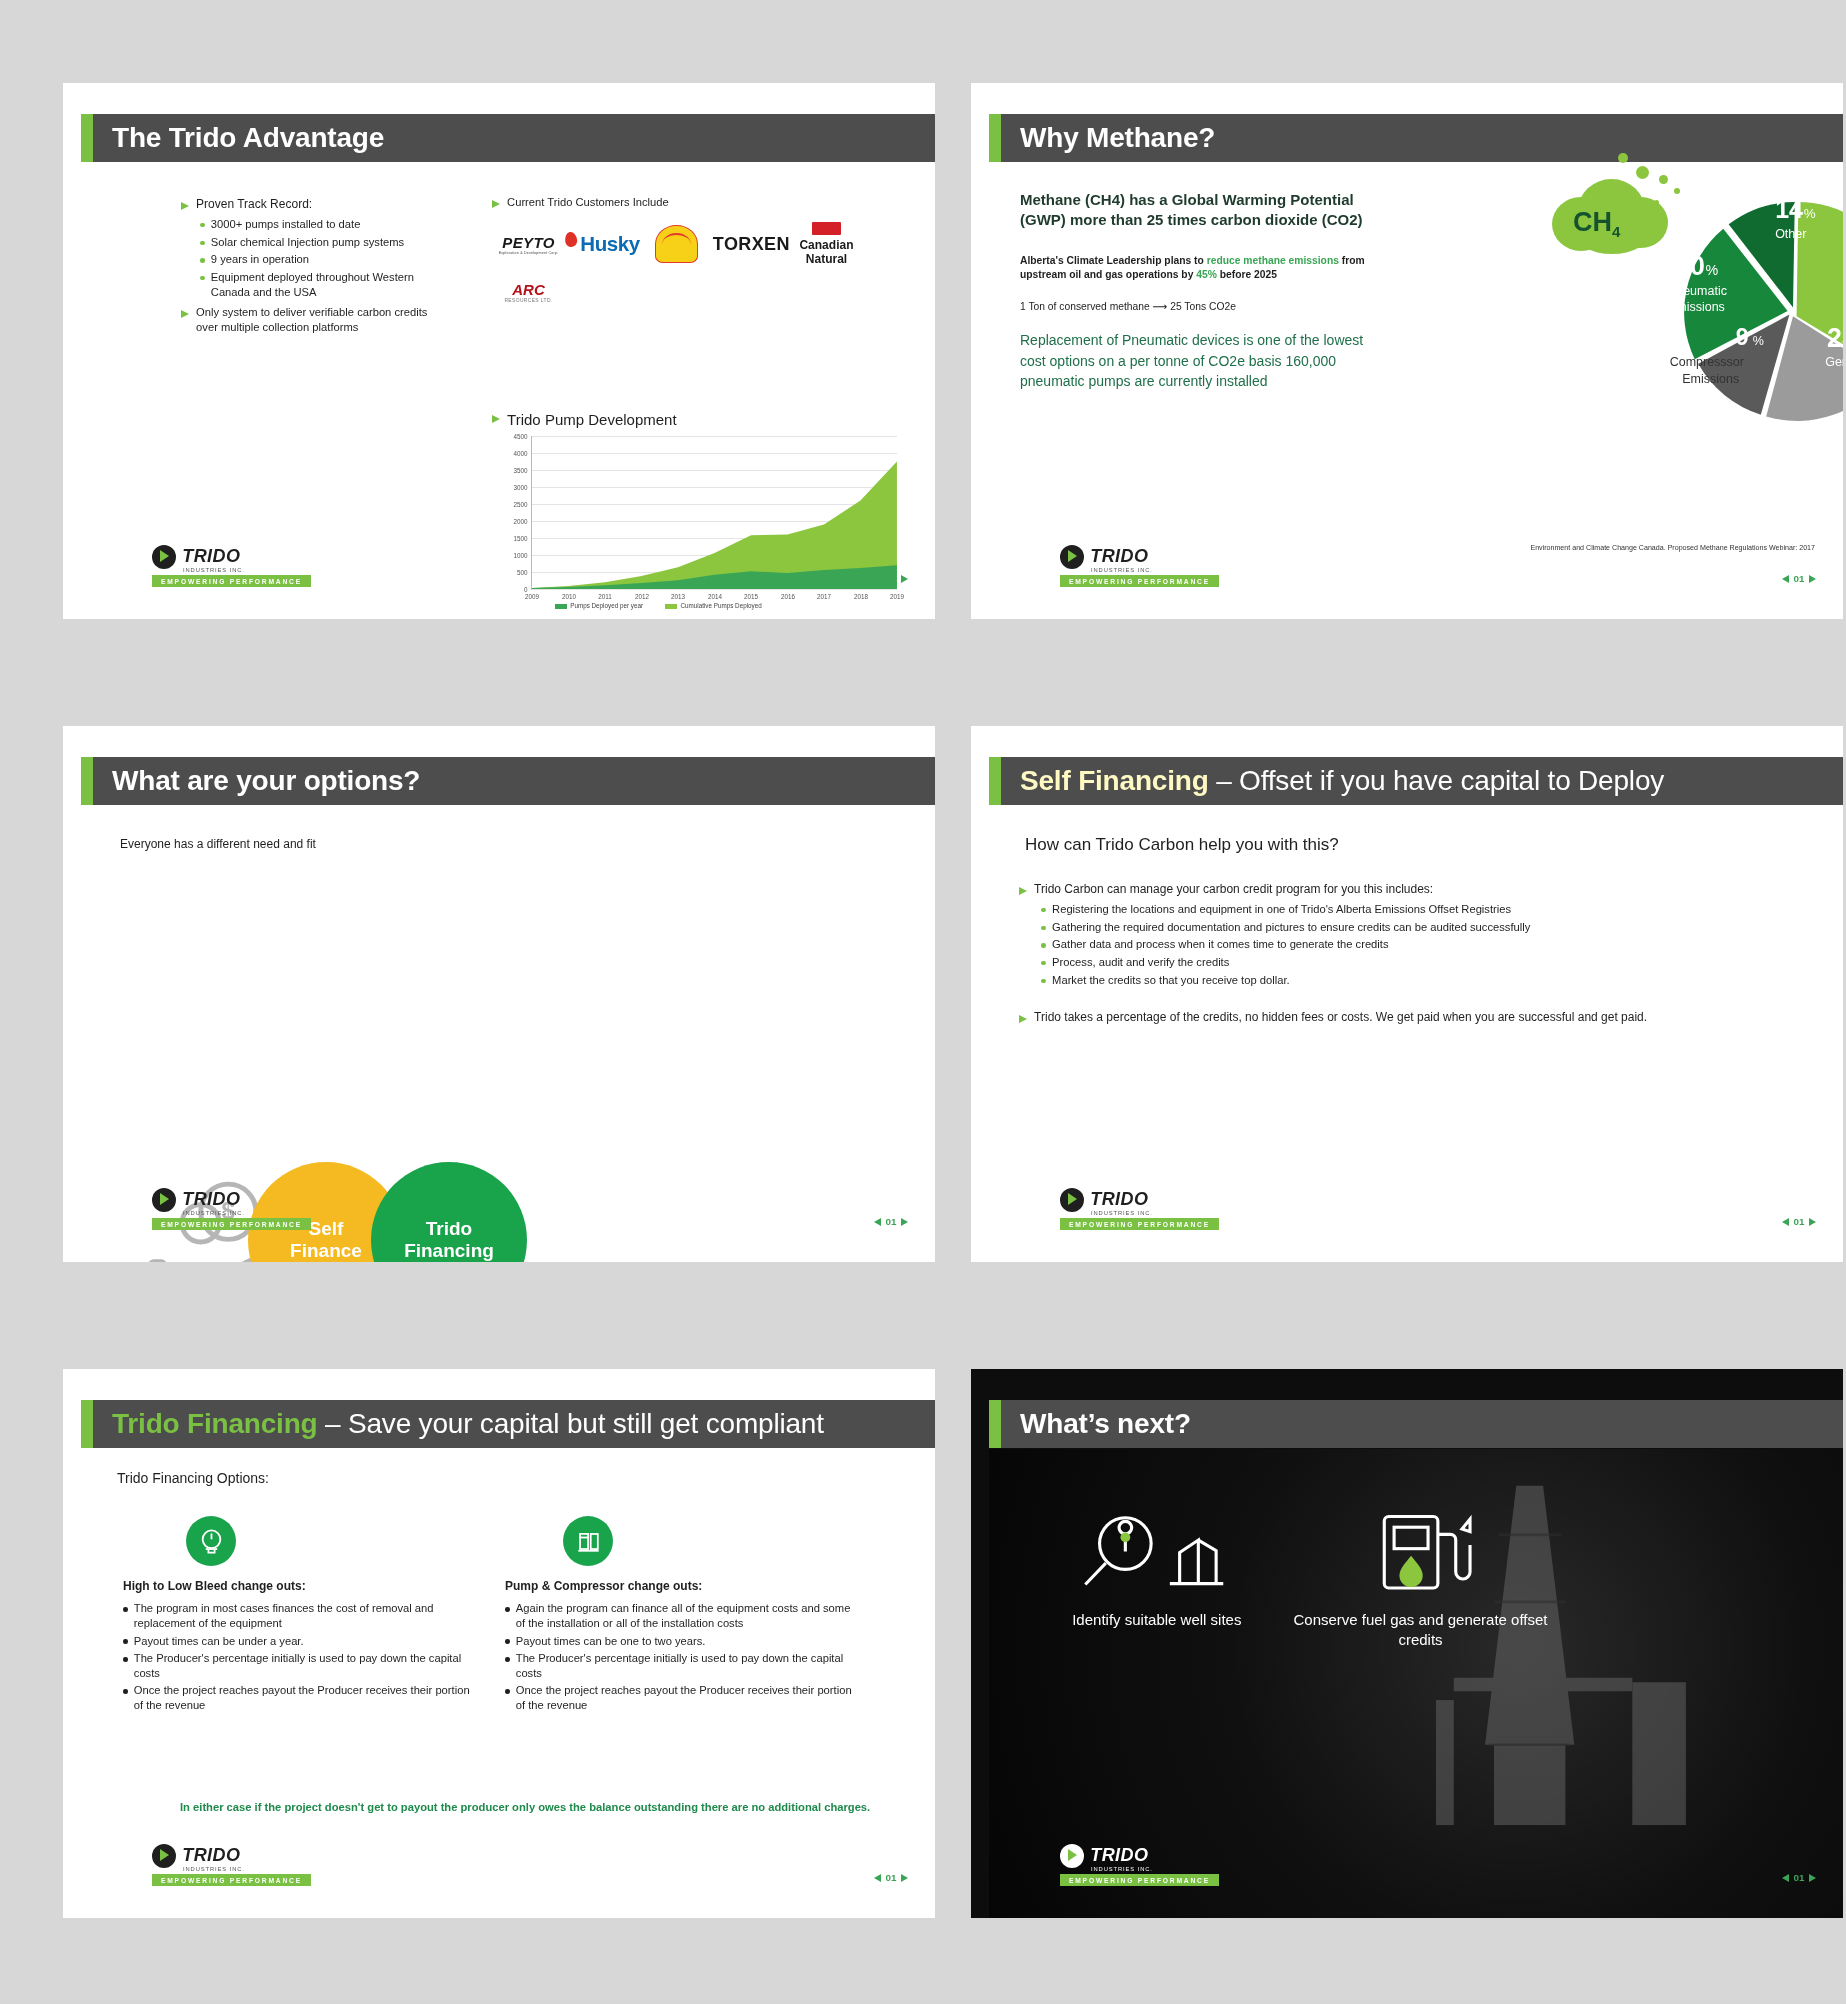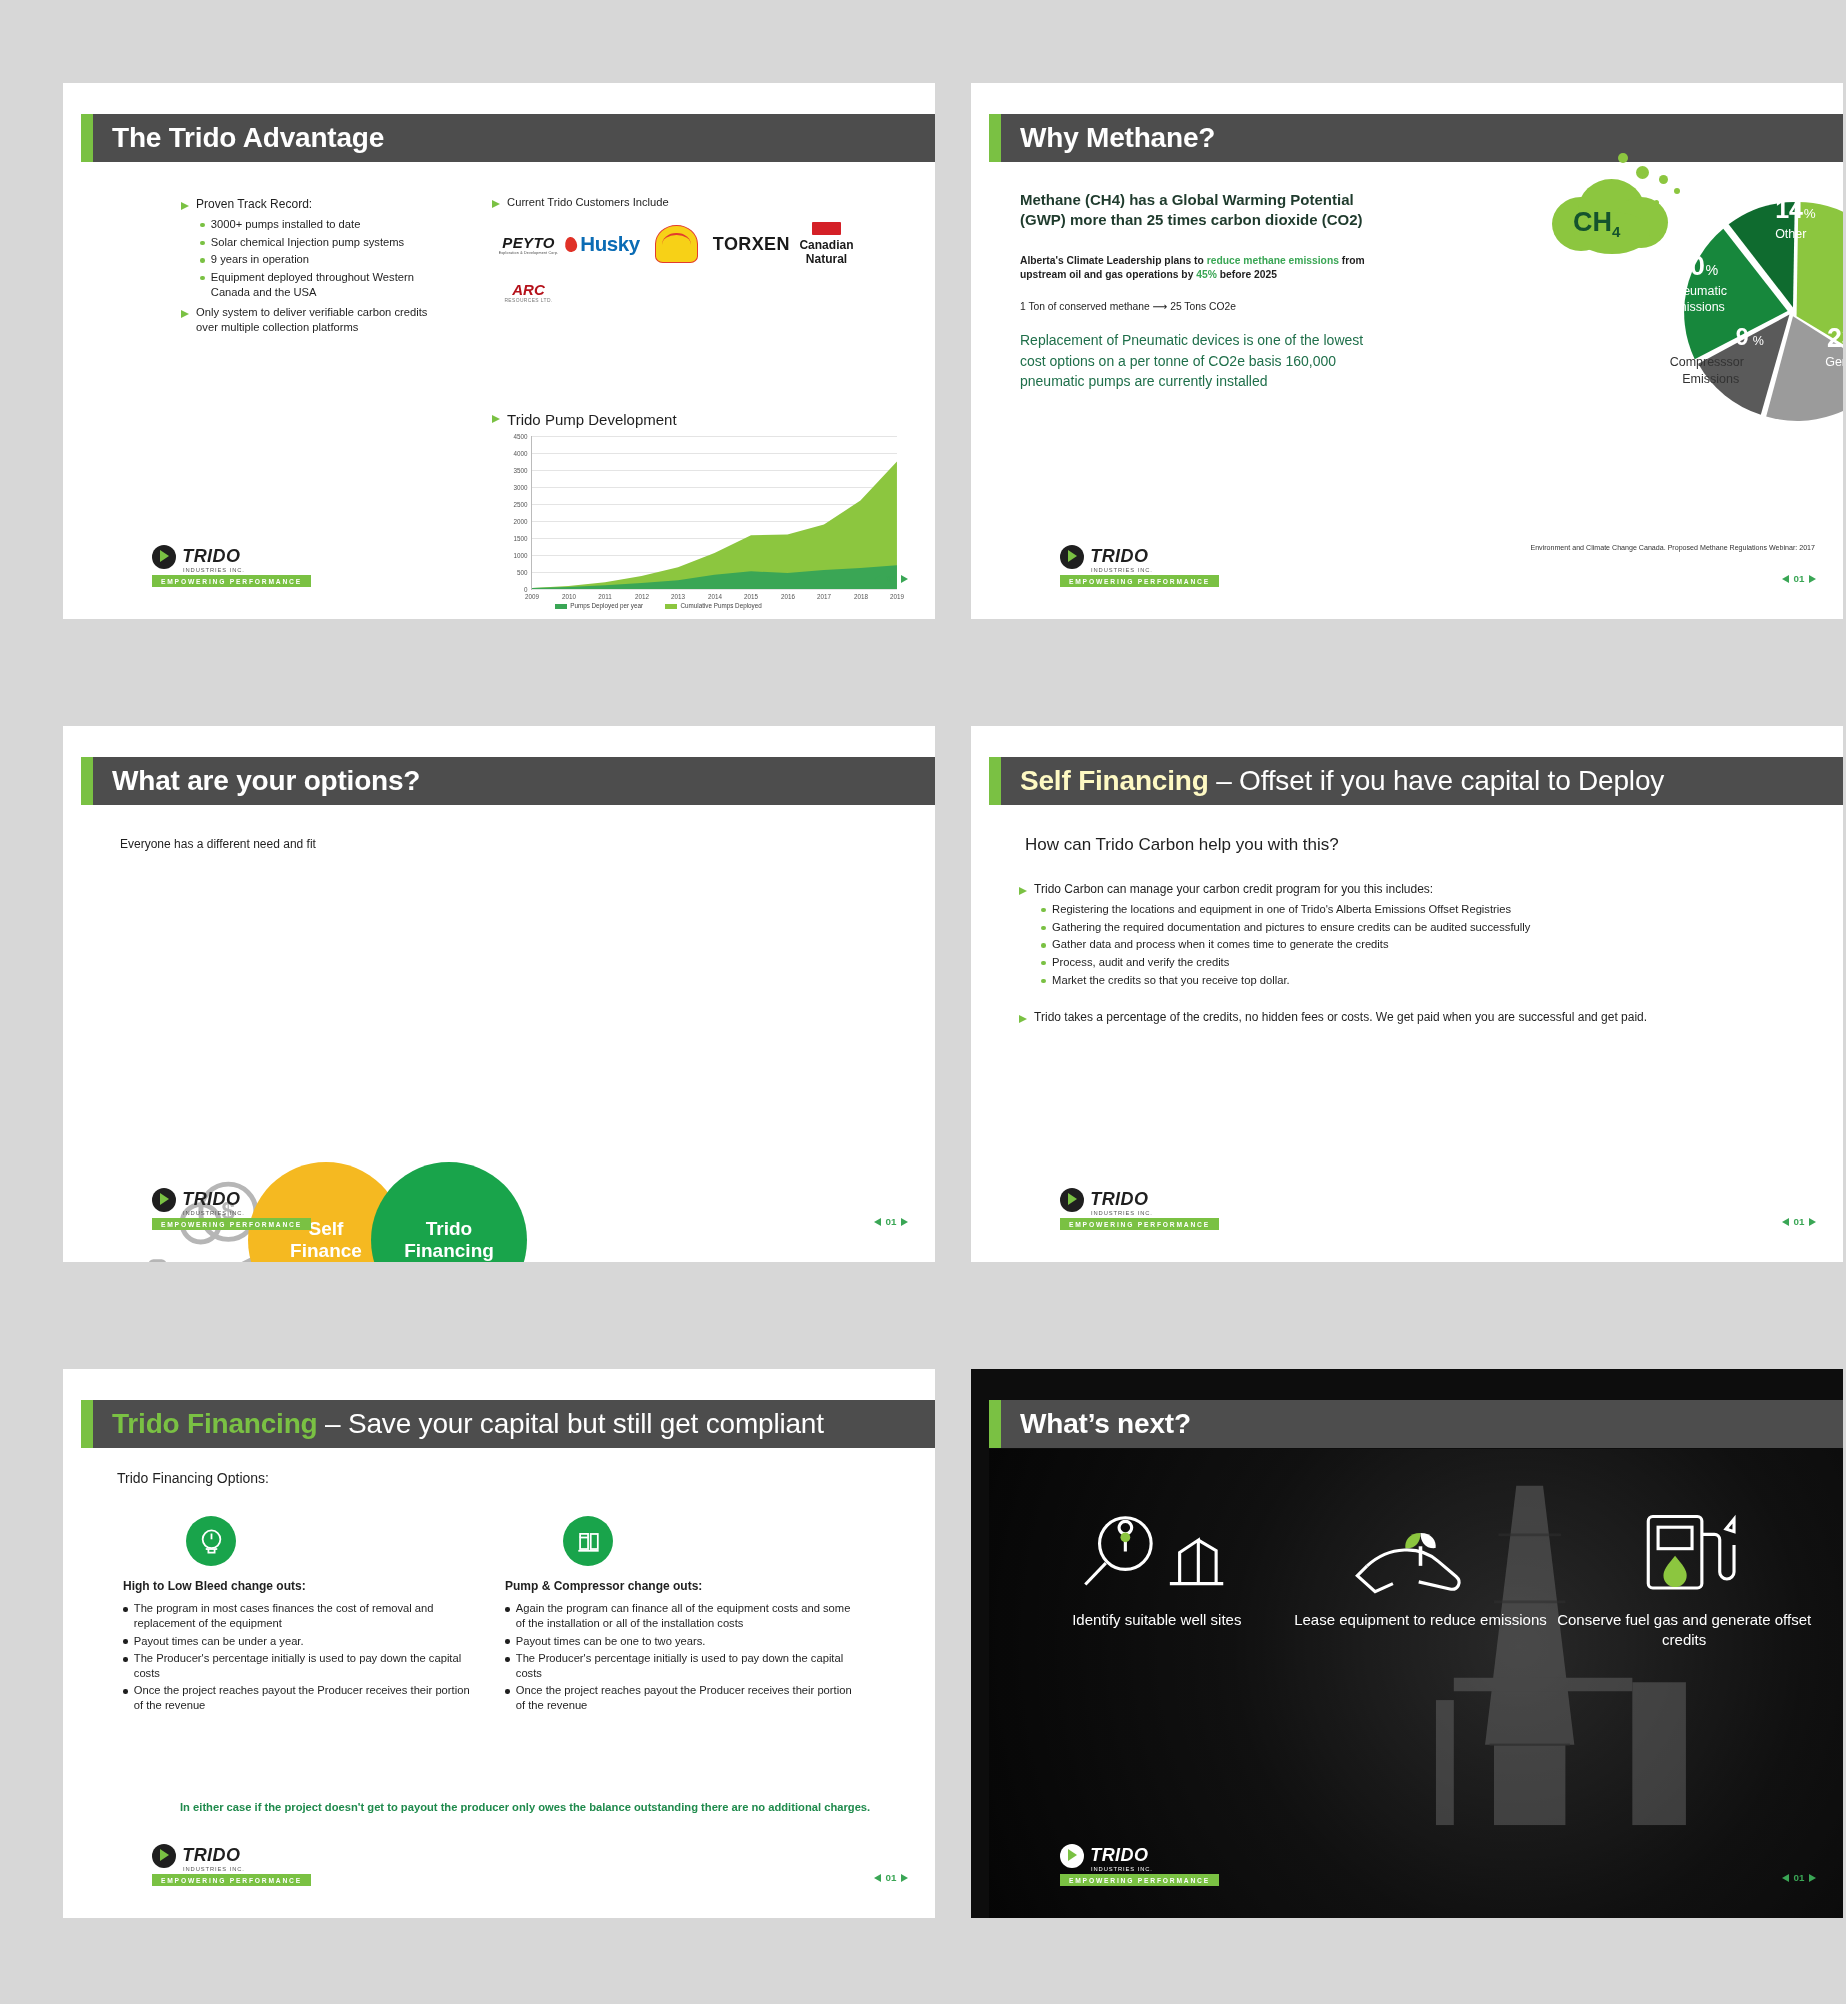--- a/index.html
+++ b/index.html
@@ -103,21 +103,21 @@
   .s1-left { position:absolute; left:118px; top:114px; width: 264px; }
   .s1-right { position:absolute; left: 429px; top: 112px; width: 371px; }
   .customers {
     margin-top: 12.5px; display:grid; grid-template-columns: 1fr 1fr 1fr 1fr 1fr;
     row-gap: 15px; align-items:center; justify-items:center;
   }
   .cust { text-align:center; }
   .peyto { font-size: 15px; font-weight:bold; font-style:italic; color:#1a1a1a; letter-spacing:0.4px; }
   .peyto-sub { font-size: 3.6px; color:#444; letter-spacing:0.2px; }
   .husky { font-size: 20.5px; font-weight: bold; color:#0b6cb5; letter-spacing:-0.4px; }
-  .husky-wrap { display:flex; align-items:center; gap:3.6px;}
+  .husky-wrap { display:flex; gap:3.6px;}
   .husky-flame { width:11.6px;height:15px;background:#e03127;border-radius: 50% 50% 50% 50% / 60% 60% 40% 40%; transform: rotate(-8deg);}
   .shell { width: 43px; height: 38px; background: #f7d117; border-radius: 50% 50% 18% 18%; position:relative; border: 1.8px solid #e23b2e;}
   .shell:after{content:"";position:absolute;left:6.3px;top:7.1px;right:6.3px;bottom:5.4px;border-radius:50% 50% 20% 20%;border-top:2.7px solid #e23b2e;}
   .torxen { font-size: 18px; font-weight:bold; color:#1a1a1a; letter-spacing:0.4px;}
   .cnrl { font-size: 12px; font-weight:bold; color:#1a1a1a; }
   .cnrl-flag { width:29px;height:13.4px;background:#d42027;margin: 0 auto 2.7px;border-radius:0.9px;}
   .arc { font-size: 15px; font-weight:bold; color:#b5121b; font-style:italic;}
   .arc-sub { font-size: 4.9px; color:#777; letter-spacing:0.4px;}
 
   .chart-wrap { position:absolute; left: 429px; top: 353px; width: 384px; height: 174px; }
@@ -640,34 +640,20 @@
             <path d="M210 170 h120 M232 170 v-70 l42 -28 v98"></path>
             <path d="M274 72 l40 24 v74"></path>
           </g>
           <circle cx="110" cy="66" r="11" fill="#8cc63f"></circle>
             </svg>
         </div>
         <div class="cap">Identify suitable well sites</div>
       </div>
       <div>
         <div class="s6-ic">
-          <svg width="143" height="89" viewBox="0 0 320 200">
-              <g fill="none" stroke="#ffffff" stroke-width="7">
-            <path d="M40 130 c50 -46 120 -46 160 -10 l40 34 c14 12 4 32 -14 28 l-70 -16"></path>
-            <path d="M40 130 l-22 22 40 36 40 -18"></path>
-          </g>
-          <path d="M160 56 c-26 0 -36 18 -34 34 22 2 34 -12 34 -34 z" fill="#8cc63f"></path>
-          <path d="M160 56 c26 0 36 18 34 34 -22 2 -34 -12 -34 -34 z" fill="#ffffff"></path>
-          <rect x="156" y="86" width="8" height="44" fill="#ffffff"></rect>
-            </svg>
-        </div>
-        <div class="cap">Lease equipment to reduce emissions</div>
-      </div>
-      <div>
-        <div class="s6-ic">
           <svg width="134" height="94" viewBox="0 0 300 210">
               <g fill="none" stroke="#ffffff" stroke-width="7">
             <rect x="70" y="30" width="120" height="160" rx="10"></rect>
             <rect x="92" y="54" width="76" height="48"></rect>
             <path d="M190 70 h28 a12 12 0 0 1 12 12 v72 a16 16 0 0 0 32 0 v-60"></path>
             <path d="M244 58 l18 -22 v28 z"></path>
           </g>
           <path d="M130 118 c-18 22 -26 32 -26 44 a26 26 0 0 0 52 0 c0 -12 -8 -22 -26 -44 z" fill="#8cc63f"></path>
             </svg>
         </div>

